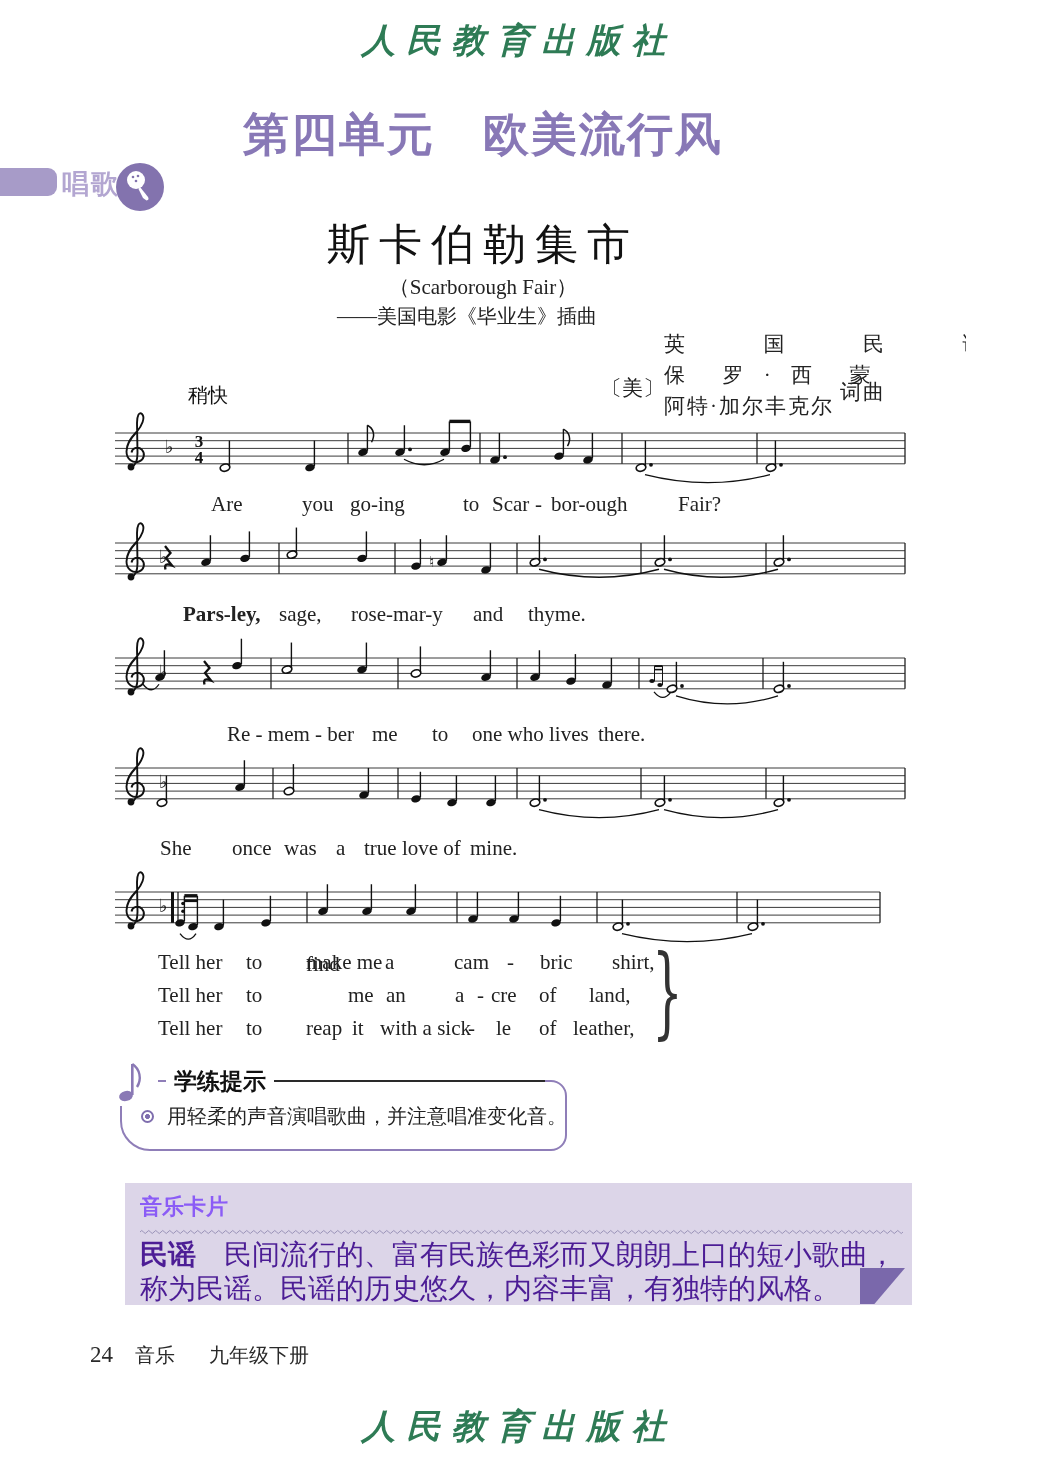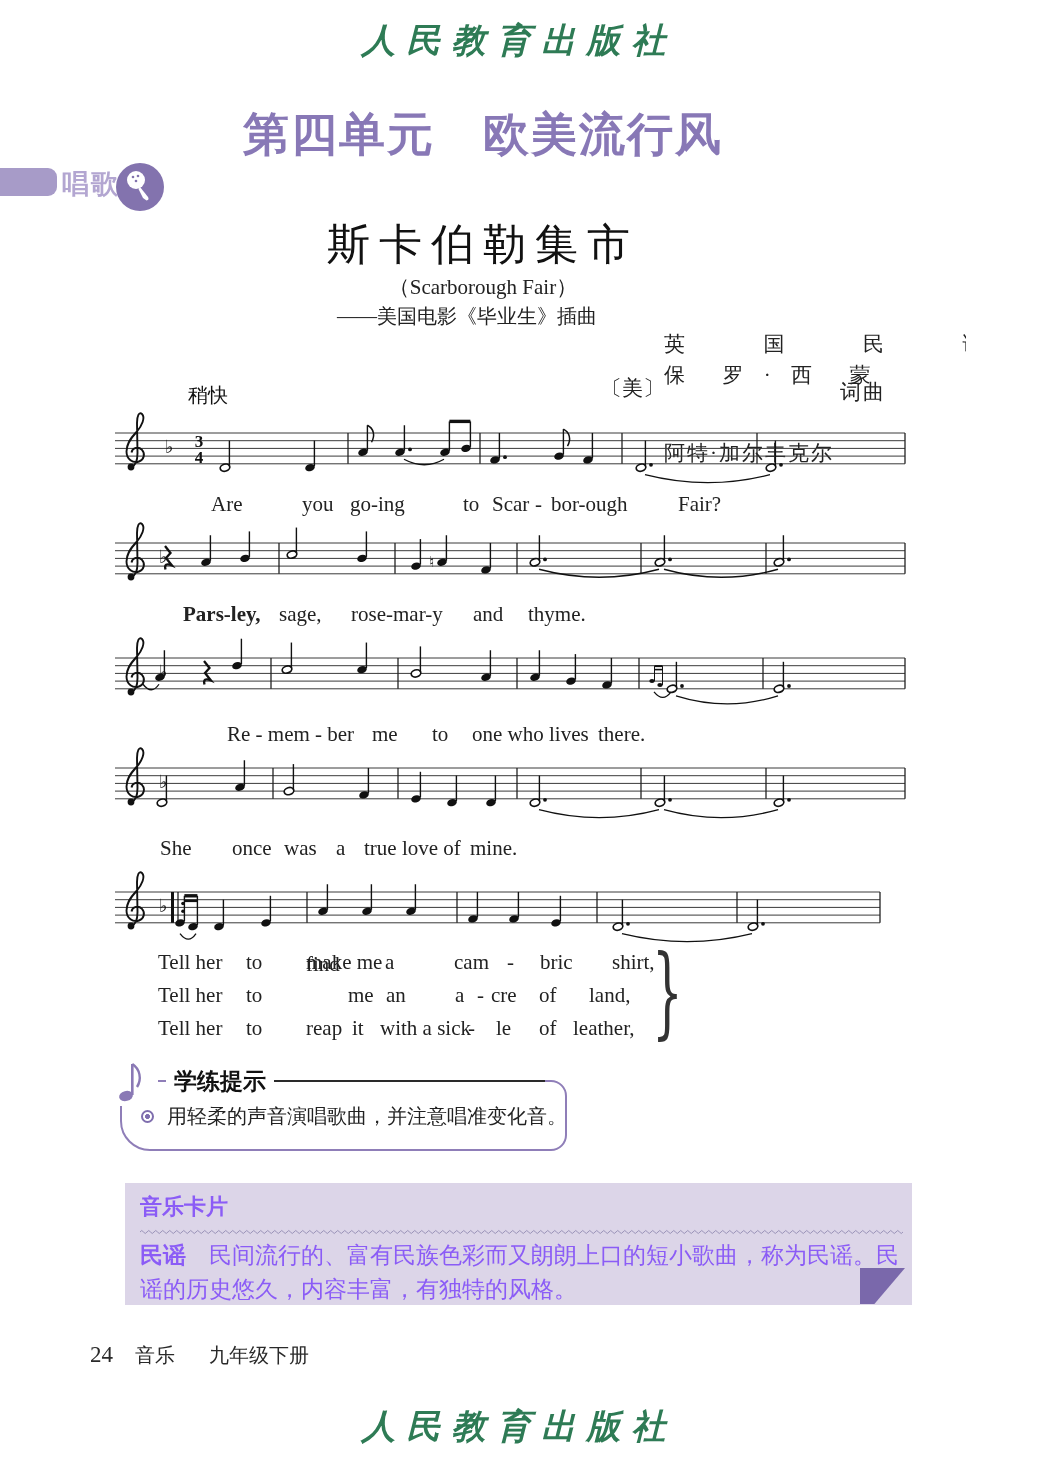--- a/index.html
+++ b/index.html
@@ -27,21 +27,21 @@
   .tips-title{left:166px;top:1066px;background:#fff;padding:0 8px;
          font-family:"Liberation Sans","DejaVu Sans",sans-serif;font-weight:bold;font-size:23px;color:#111;}
   .tips-rule{left:272px;top:1080px;width:273px;height:2px;background:#2a2a2a;}
   .tips-iconbg{left:114px;top:1054px;width:44px;height:52px;background:#fff;}
   .bullet-ring{left:141px;top:1110px;width:9px;height:9px;border:2.5px solid #7f6eae;border-radius:50%;
          background:radial-gradient(circle,#7f6eae 0 2.2px,transparent 2.6px);}
   .tips-text{left:167px;top:1103px;font-size:20px;color:#222;}
   .card{left:125px;top:1183px;width:787px;height:122px;background:#dcd5e8;}
   .card-title{left:140px;top:1192px;font-family:"Liberation Sans","DejaVu Sans",sans-serif;
          font-weight:bold;font-size:22px;color:#8b5cf6;}
-  .card-body{left:140px;top:1238px;width:760px;font-size:23px;line-height:34px;color:#8b5cf6;}
+  .card-body{left:140px;top:1238px;width:760px;font-size:28px;line-height:34px;color:#4c1d95;}
   .card-term{font-weight:bold;font-family:"Liberation Sans","DejaVu Sans",sans-serif;}
   .card-fold{left:860px;top:1268px;width:45px;height:36px;background:#7a68ab;
          clip-path:polygon(0 0,100% 0,32% 100%,0 100%);}
   .footer{left:90px;top:1342px;font-size:20px;color:#2a2a2a;}
   .footer .num{font-size:23px;margin-right:22px;}
   .footer .sub{margin-right:34px;}
   svg{position:absolute;overflow:visible;}
 </style>
 </head>
 <body>
@@ -64,21 +64,21 @@
     </svg>
   </div>
 
   <div class="abs song-title">斯卡伯勒集市</div>
   <div class="abs song-sub">（Scarborough Fair）</div>
   <div class="abs song-src">——美国电影《毕业生》插曲</div>
 
   <div class="abs credit-line" style="left:664px;top:330px;letter-spacing:12px;word-spacing:16px;">英  国  民  谣</div>
   <div class="abs credit-line" style="left:601px;top:374px;">〔美〕</div>
   <div class="abs credit-line" style="left:664px;top:361px;letter-spacing:3px;word-spacing:9px;">保  罗 · 西  蒙</div>
-  <div class="abs credit-line" style="left:664px;top:392px;letter-spacing:2px;margin-top:47px;">阿特·加尔丰克尔</div>
+  <div class="abs credit-line" style="left:664px;top:392px;letter-spacing:2px;">阿特·加尔丰克尔</div>
   <div class="abs credit-line" style="left:840px;top:378px;letter-spacing:2px;">词曲</div>
 
   <div class="abs tempo">稍快</div>
 
   <div id="score">
       <svg width="804" height="84" style="left: 109px; top: 407px;">
         <line x1="6" y1="26" x2="796" y2="26" stroke="#3a3a3a" stroke-width="1"></line>
         <line x1="6" y1="33.7" x2="796" y2="33.7" stroke="#3a3a3a" stroke-width="1"></line>
         <line x1="6" y1="41.4" x2="796" y2="41.4" stroke="#3a3a3a" stroke-width="1"></line>
         <line x1="6" y1="49.1" x2="796" y2="49.1" stroke="#3a3a3a" stroke-width="1"></line>

